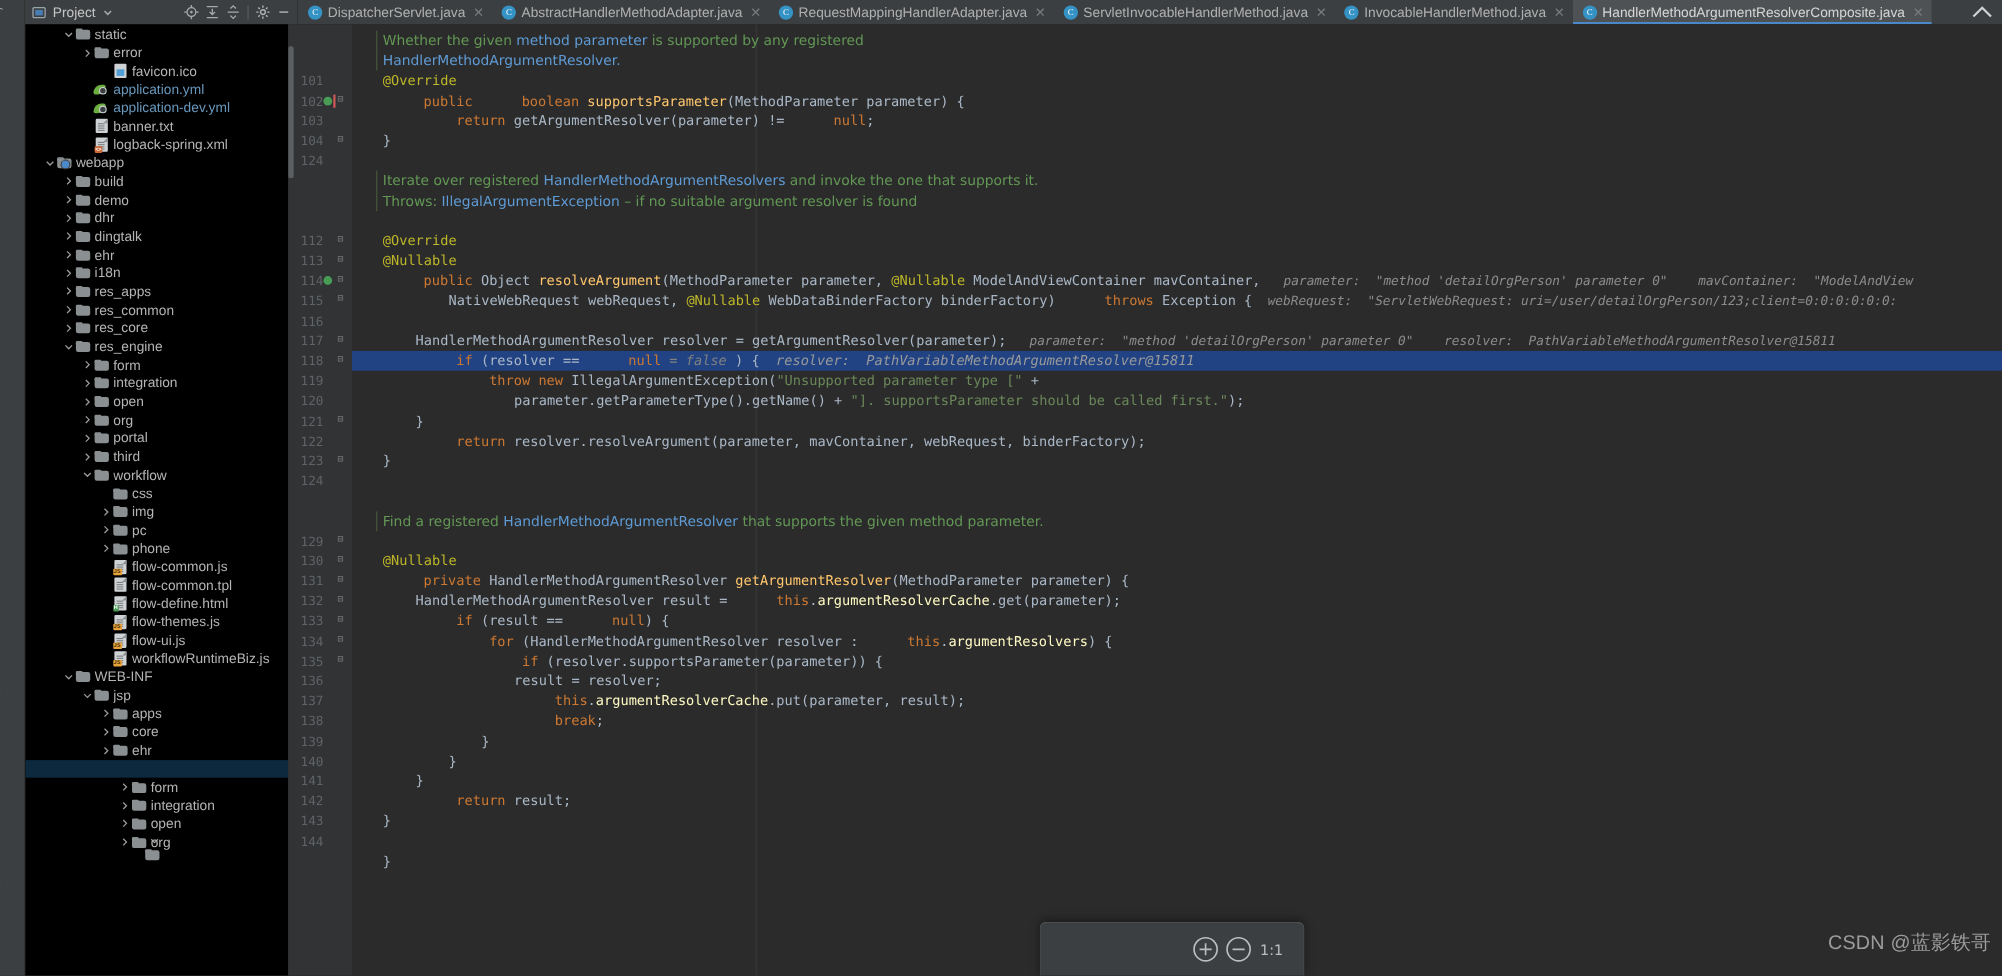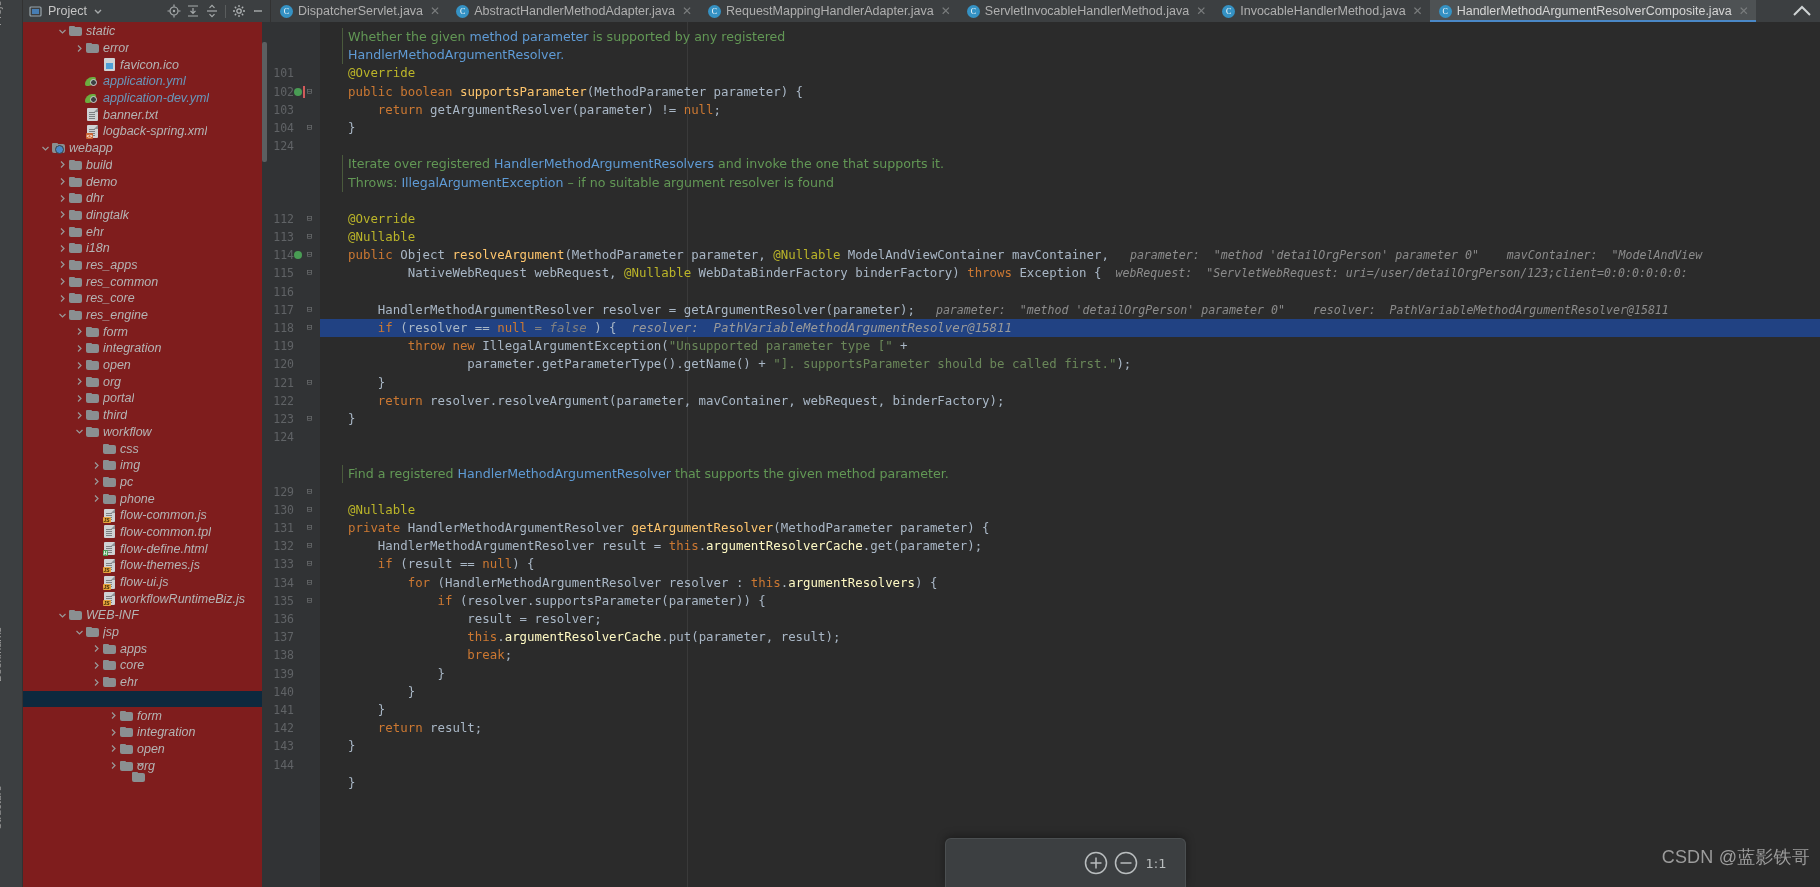--- a/index.html
+++ b/index.html
@@ -141,26 +141,25 @@
     color: #9a9a9a;
   }
   .vlabel.project { top: 4px; transform: rotate(180deg); writing-mode: vertical-rl; left: 3px; }
   .vlabel.bookmarks { writing-mode: vertical-rl; transform: rotate(180deg); left: 3px; bottom: 150px; top:auto;}
   .vlabel.structure { writing-mode: vertical-rl; transform: rotate(180deg); left: 3px; bottom: 12px; top:auto;}
 
   
   .tree {
     width: 239px;
     flex: 0 0 239px;
-    background: #7f1d1d;
+    background: #000000;
     overflow: hidden;
     position: relative;
     font-size: 12.5px;
     padding-top: 1px;
-    font-style: italic;
   }
   .trow {
     height: 16.7px;
     display: flex;
     align-items: center;
     white-space: nowrap;
     color: #b4b4b4;
     cursor: default;
     padding-right: 4px;
   }
@@ -327,21 +326,21 @@
   }
   .doc {
     color: #629755;
     font-family: "DejaVu Sans", sans-serif;
     font-size: 12.6px;
   }
   .doc .ref { color:#5f9bd5; }
   .docbar {
     position:absolute; left: 22px; top:0; bottom:0; width: 1px; background:#4a5a3c;
   }
-  .kw    { color: #cc7832; }
+  .kw    { color: #cc7832; margin-left: 37px; }
   .ann   { color: #bbb529; }
   .str   { color: #6a8759; }
   .typ   { color: #a9b7c6; }
   .fn    { color: #ffc66d; }
   .fld   { color: #fef9c3; }
   .pl    { color: #a9b7c6; }
   .hint  { color: #808080; font-style: italic; }
   .inlay-chip {
     color:#8c8c8c; font-style: italic; font-size: 11.6px;
   }

